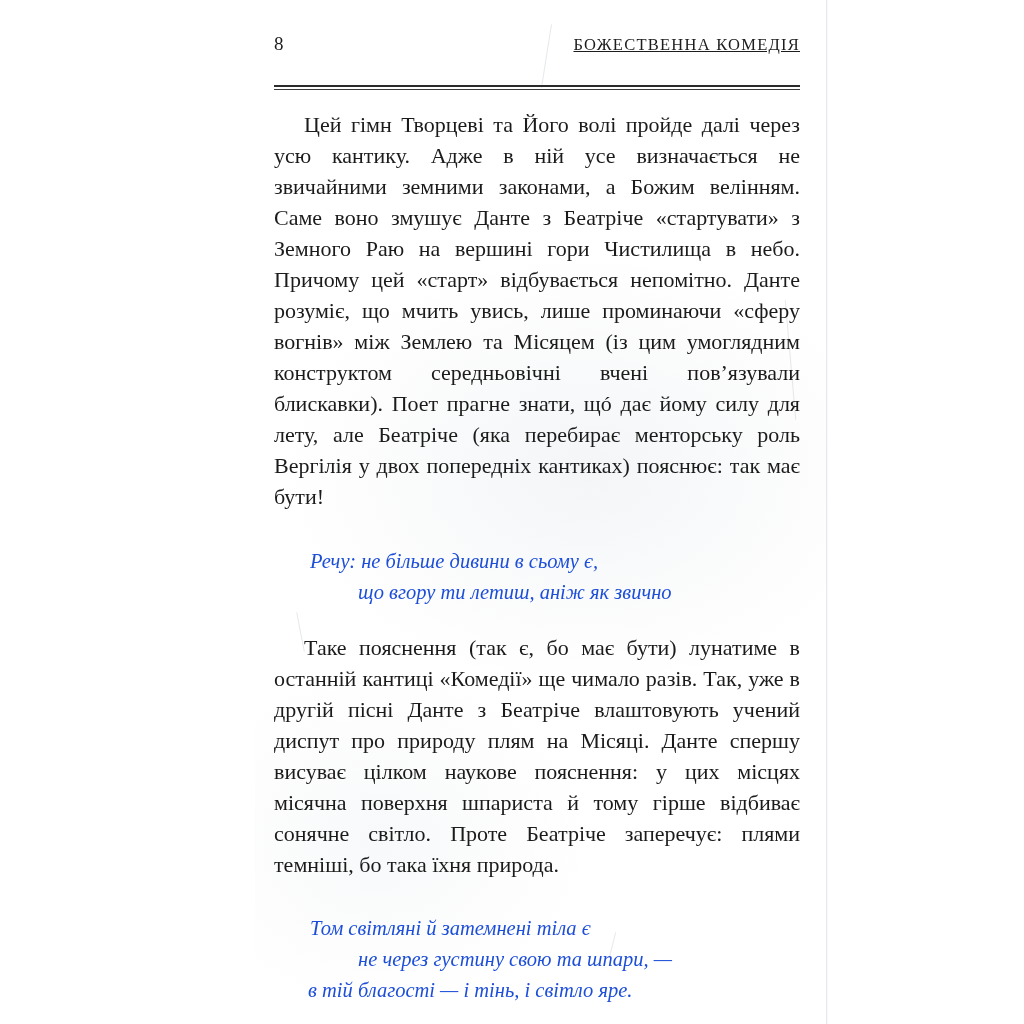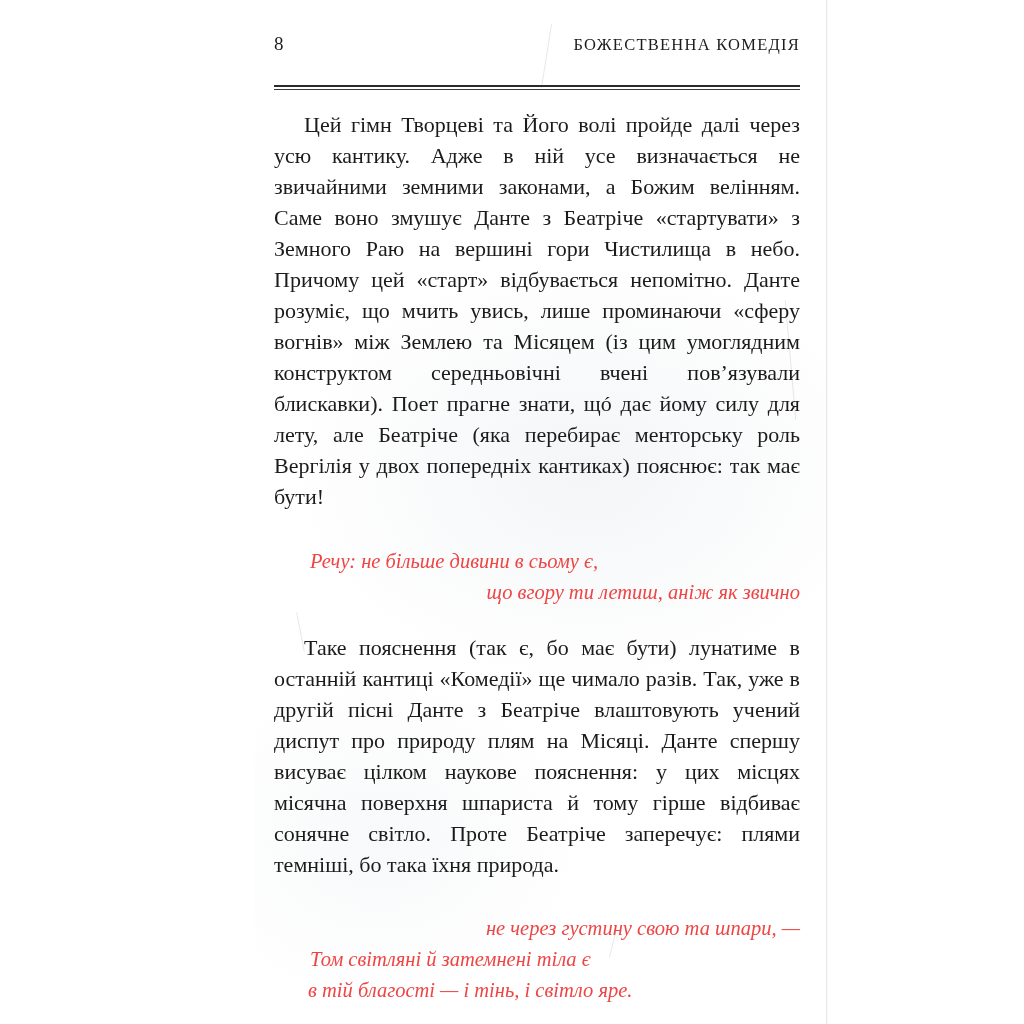--- a/index.html
+++ b/index.html
@@ -70,20 +70,21 @@
     font-size: 19px;
     line-height: 1;
     color: #1d1d1d;
   }
   .running-title {
     font-size: 16.5px;
     line-height: 1;
     letter-spacing: 1.25px;
     color: #1d1d1d;
     text-transform: uppercase;
+    text-decoration: underline;
   }
   .header-rule {
     position: relative;
     margin-top: 9px;
     height: 5px;
   }
   .header-rule .thick {
     position: absolute;
     left: 0; right: 0; top: 0;
     height: 2px;
@@ -107,29 +108,28 @@
     hyphens: manual;
   }
 
   
   .verse {
     margin-top: 31px;
     margin-bottom: 20px;
     font-style: italic;
     font-size: 20.5px;
     line-height: 31px;
-    color: #ef4444;
+    color: #1d4ed8;
   }
   .verse .line {
     white-space: pre;
     padding-left: 36px;
   }
   .verse .line.indent {
     padding-left: 84px;
-    text-align: right;
   }
   .verse .line.flush {
     padding-left: 34px;
   }
 
   .verse-first  { margin-top: 34px; margin-bottom: 24px; }
   .verse-second { margin-top: 33px; }
 </style>
 </head>
 <body>
@@ -158,19 +158,19 @@
     <p class="prose">Цей гімн Творцеві та Його волі пройде далі через усю кантику. Адже в ній усе визначається не звичайними земними законами, а Божим велінням. Саме воно змушує Данте з Беатріче «стартувати» з Земного Раю на вершині гори Чистилища в небо. Причому цей «старт» відбувається непомітно. Данте розуміє, що мчить увись, лише проминаючи «сферу вогнів» між Землею та Місяцем (із цим умоглядним конструктом середньовічні вчені пов’язували блискавки). Поет прагне знати, щó дає йому силу для лету, але Беатріче (яка перебирає менторську роль Вергілія у двох попередніх кантиках) пояснює: так має бути!</p>
 
     <div class="verse verse-first">
       <div class="line">Речу: не більше дивини в сьому є,</div>
       <div class="line indent">що вгору ти летиш, аніж як звично</div>
     </div>
 
     <p class="prose">Таке пояснення (так є, бо має бути) лунатиме в останній кантиці «Комедії» ще чимало разів. Так, уже в другій пісні Данте з Беатріче влаштовують учений диспут про природу плям на Місяці. Данте спершу висуває цілком наукове пояснення: у цих місцях місячна поверхня шпариста й тому гірше відбиває сонячне світло. Проте Беатріче заперечує: плями темніші, бо така їхня природа.</p>
 
     <div class="verse verse-second">
+      <div class="line">Том світляні й затемнені тіла є</div>
       <div class="line indent">не через густину свою та шпари, —</div>
-      <div class="line">Том світляні й затемнені тіла є</div>
       <div class="line flush">в тій благості — і тінь, і світло яре.</div>
     </div>
 
   </div>
 </div>
 
 </body></html>

